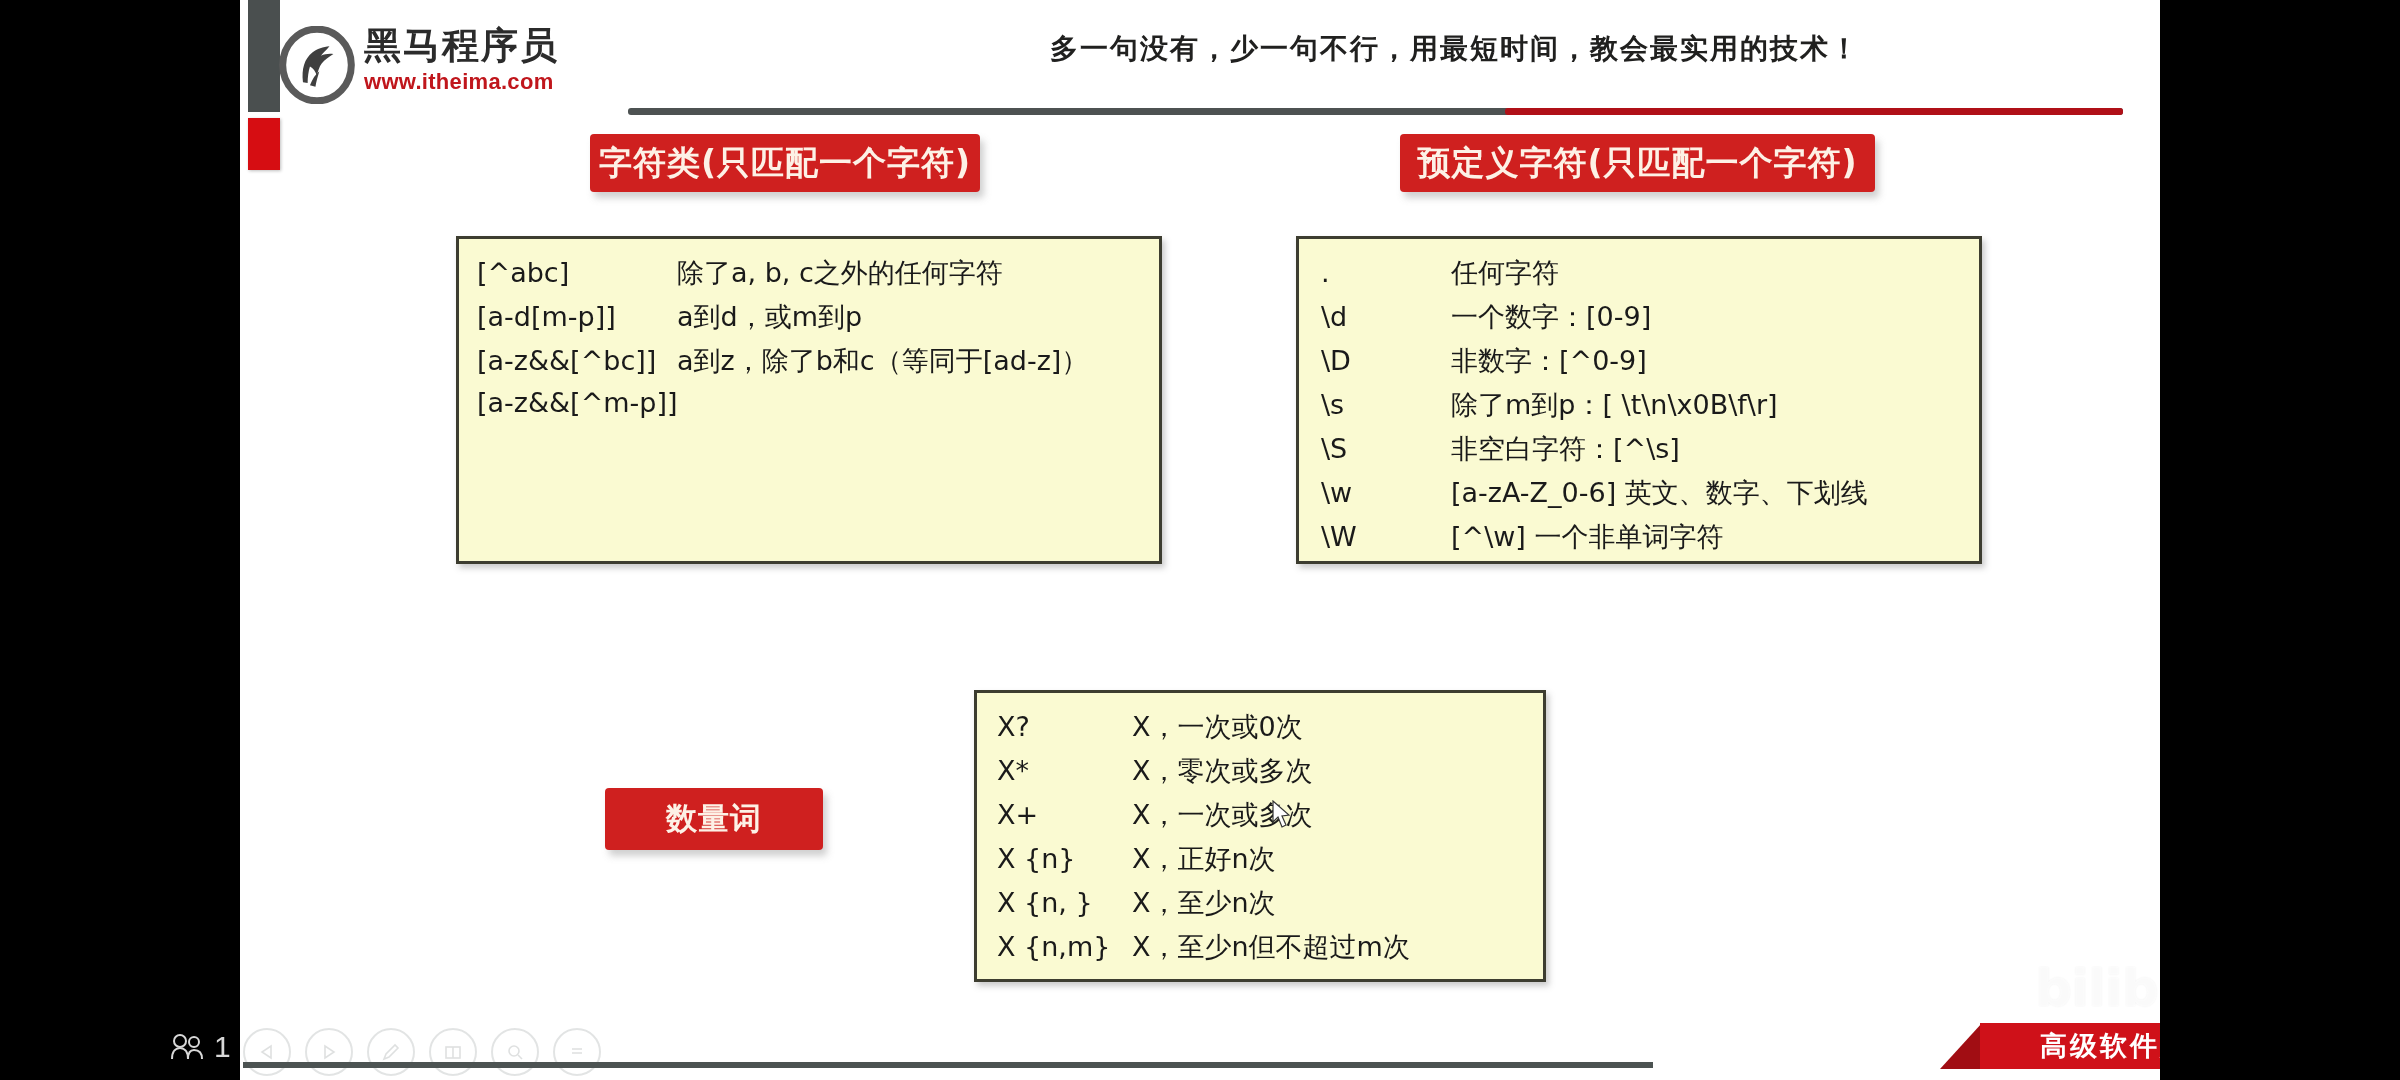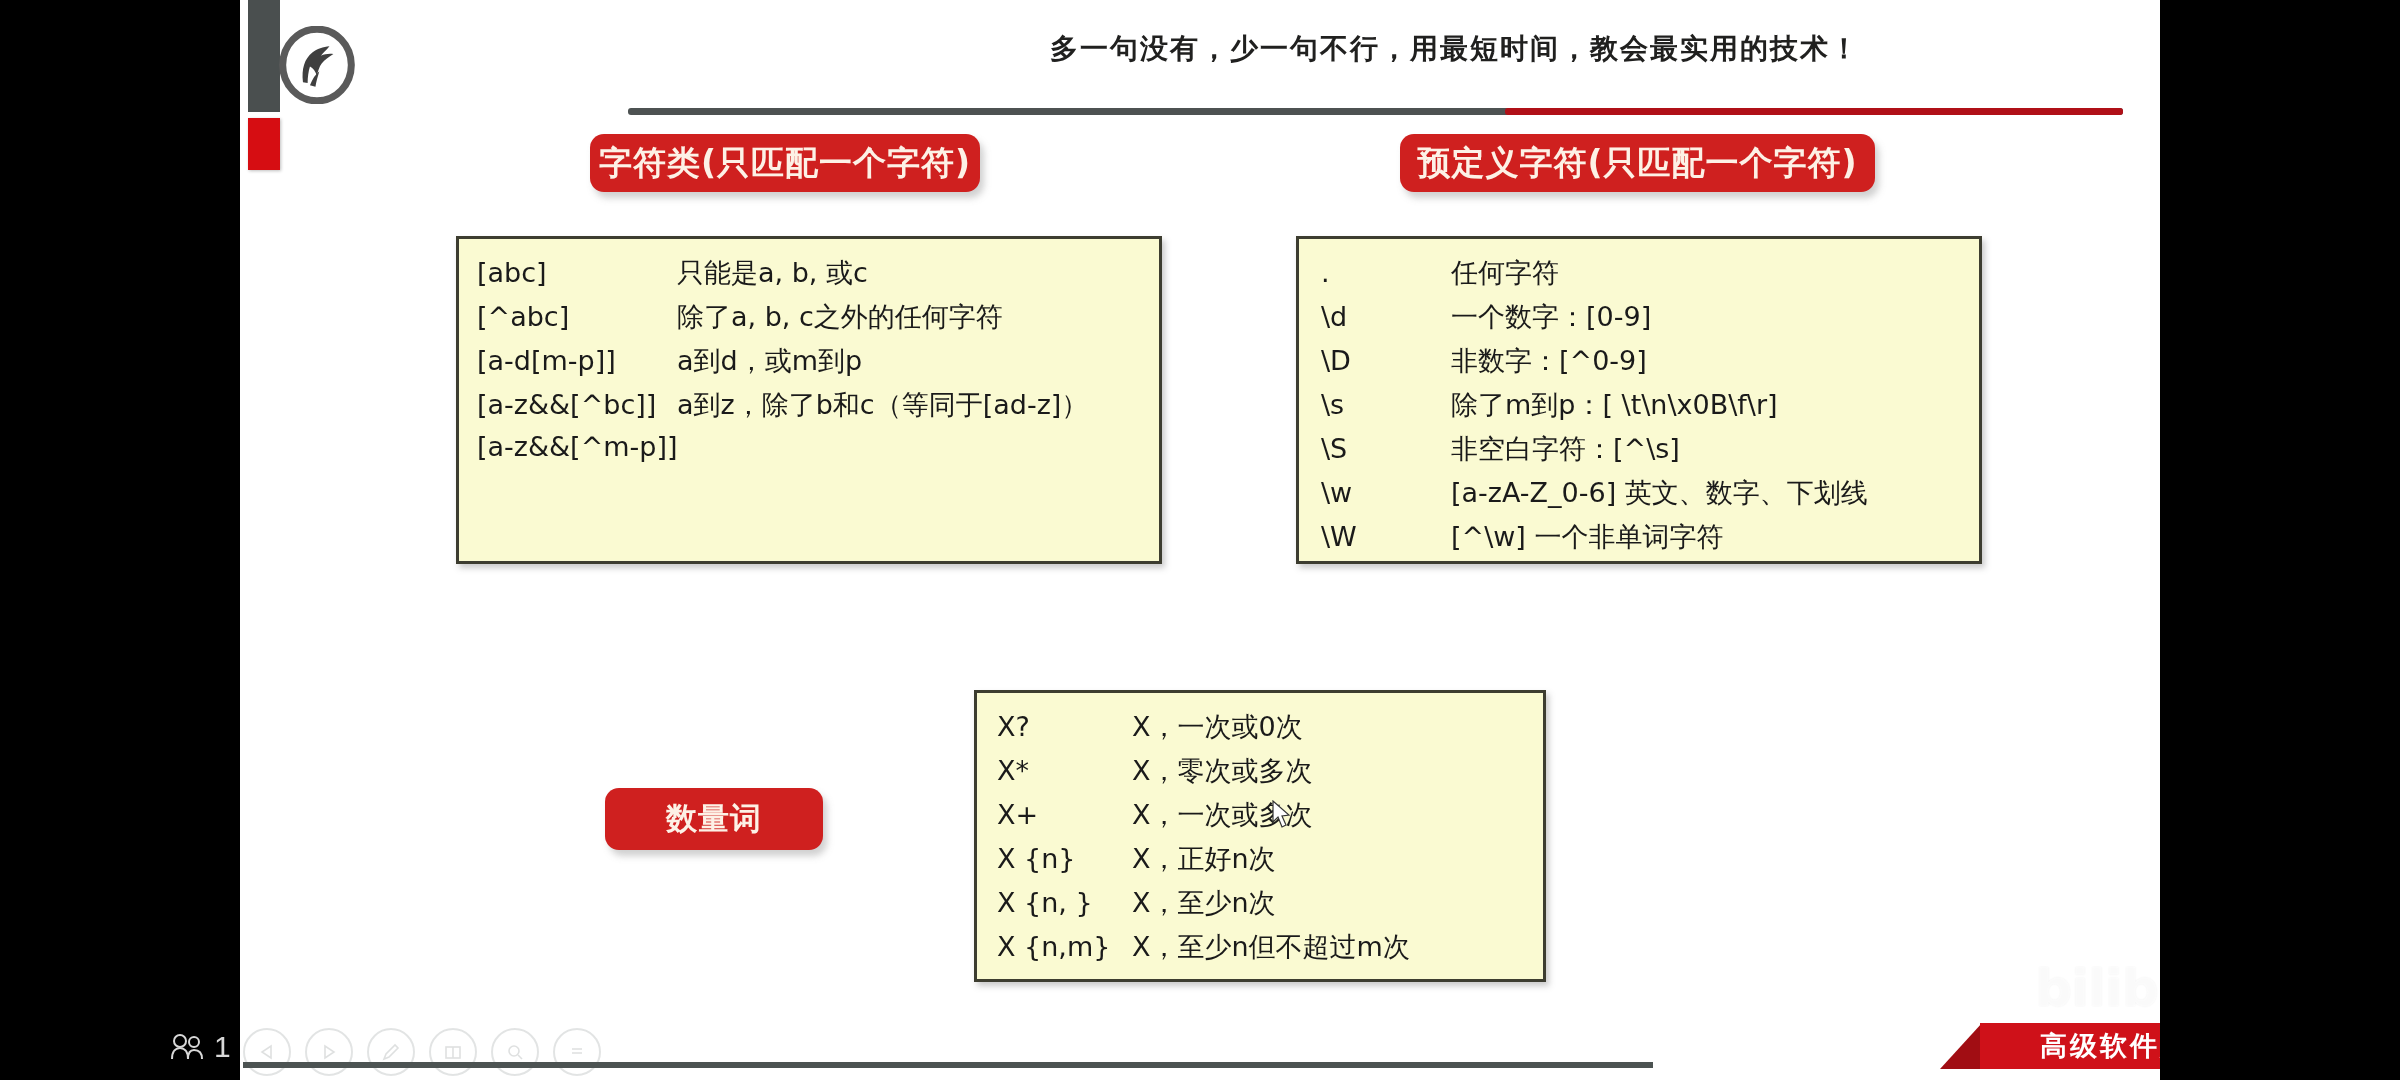--- a/index.html
+++ b/index.html
@@ -24,21 +24,21 @@
   .logo-text{position:absolute;left:86px;top:4px;}
   .logo-cn{font-family:"DejaVu Sans",sans-serif;font-size:37px;font-weight:bold;color:#2b2b2b;letter-spacing:2px;line-height:40px;}
   .logo-url{font-family:"Liberation Sans",sans-serif;font-size:22px;font-weight:bold;color:#c0161c;letter-spacing:.3px;margin-top:3px;}
 
   .tagline{position:absolute;left:560px;top:30px;width:1310px;text-align:center;
     font-family:"DejaVu Serif","Liberation Serif",serif;font-size:28px;font-weight:bold;color:#20201f;letter-spacing:2px;white-space:nowrap;}
   .rule{position:absolute;left:388px;top:108px;width:1495px;height:7px;background:#4d5252;border-radius:3px;}
   .rule-red{position:absolute;left:1265px;top:108px;width:618px;height:7px;background:#b01018;border-radius:3px;}
 
   
-  .badge{position:absolute;background:#cf201f;border-radius:14px;color:#fdf1e6;
+  .badge{position:absolute;background:#cf201f;border-radius:4px;color:#fdf1e6;
     font-family:"DejaVu Sans",sans-serif;font-size:33px;font-weight:bold;letter-spacing:1px;
     display:flex;align-items:center;justify-content:center;
     box-shadow:4px 6px 7px rgba(120,120,120,.35);}
   #badge-charclass{left:350px;top:134px;width:390px;height:58px;}
   #badge-predef{left:1160px;top:134px;width:475px;height:58px;}
   #badge-quant{left:345px;top:788px;width:218px;height:62px;font-size:31px;margin-left:20px;}
 
   
   .panel{position:absolute;background:#FAFAD2;border:3px solid #3d3d30;
     box-shadow:3px 4px 6px rgba(140,140,140,.45);}
@@ -92,36 +92,36 @@
 
     <div class="bar-gray"></div>
     <div class="bar-red"></div>
 
     <div class="logo-wrap">
       <svg class="logo-mark" viewBox="0 0 100 100">
         <ellipse cx="50" cy="50" rx="44" ry="46" fill="none" stroke="#5a5a5a" stroke-width="9"></ellipse>
         <path d="M32 72 C30 55 34 42 44 34 C50 29 58 27 66 26 C62 31 58 34 55 38 C60 36 66 35 71 36 C65 40 60 43 56 48 C53 52 51 58 50 64 C48 58 45 54 41 52 C39 58 38 66 38 73 Z" fill="#3f3f3f"></path>
         <path d="M41 76 C44 68 48 62 53 58 C51 65 49 71 48 78 Z" fill="#3f3f3f"></path>
       </svg>
+      <div class="logo-text">
+        <div class="logo-cn">黑马程序员</div>
+        <div class="logo-url">www.itheima.com</div>
+      </div>
     </div>
 
     <div class="tagline">多一句没有，少一句不行，用最短时间，教会最实用的技术！</div>
     <div class="rule"></div>
     <div class="rule-red"></div>
 
     <div class="badge" id="badge-charclass">字符类(只匹配一个字符)</div>
     <div class="badge" id="badge-predef">预定义字符(只匹配一个字符)</div>
     <div class="badge" id="badge-quant">数量词</div>
 
     <div class="panel" id="panel-charclass">
       <div class="rowlist">
-        <div class="row">
-            <span class="k">[abc]</span>
-            <span class="v">只能是a, b, 或c</span>
-          </div>
         <div class="row">
             <span class="k">[^abc]</span>
             <span class="v">除了a, b, c之外的任何字符</span>
           </div>
         <div class="row">
             <span class="k">[a-d[m-p]]</span>
             <span class="v">a到d，或m到p</span>
           </div>
         <div class="row">
             <span class="k">[a-z&amp;&amp;[^bc]]</span>

